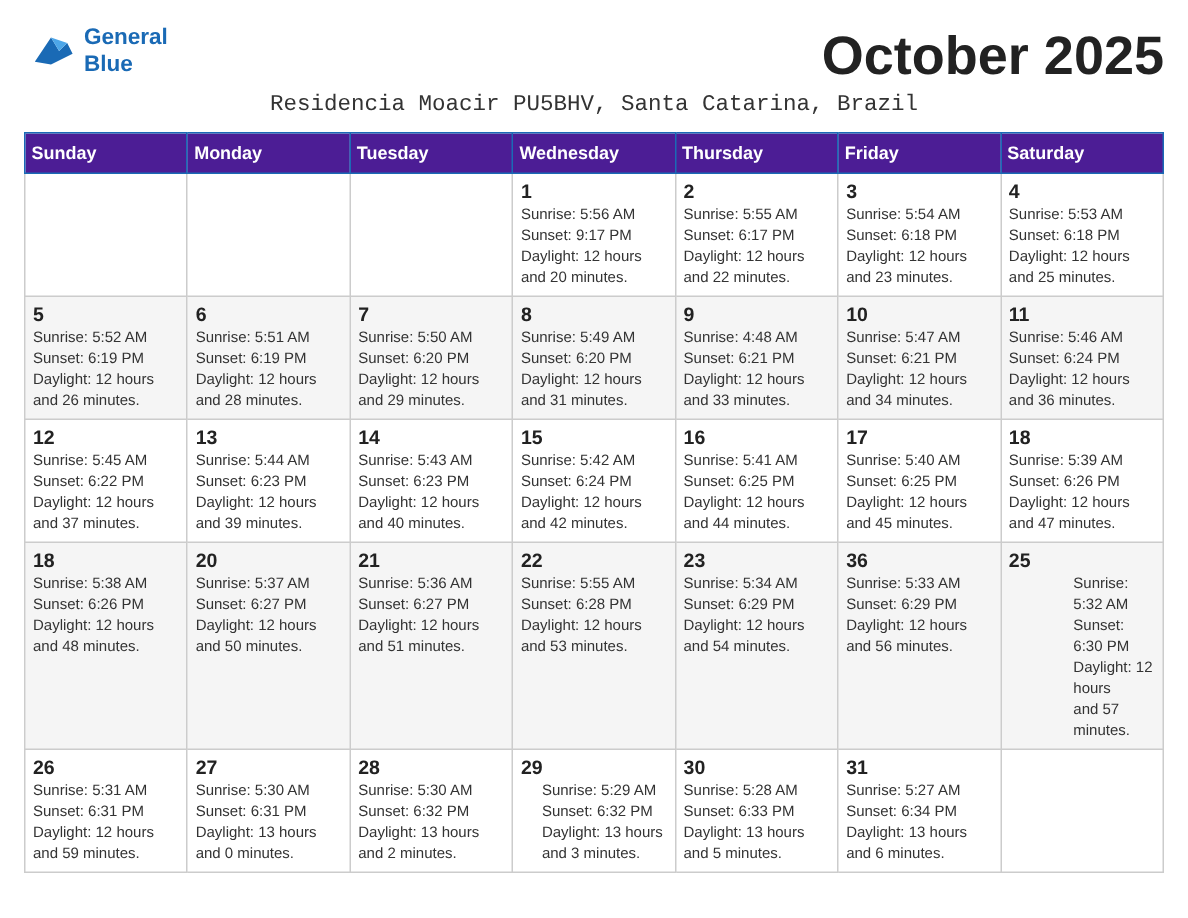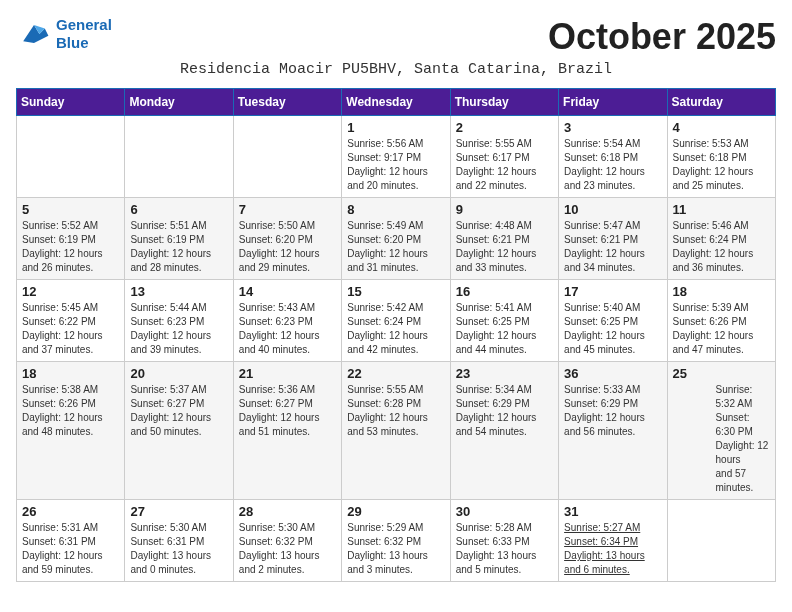--- a/index.html
+++ b/index.html
@@ -325,35 +325,35 @@
         </td>
         <td>
           <span class="day-num">28</span>
           <div class="day-info" style="white-space: pre-line;">Sunrise: 5:30 AM
 Sunset: 6:32 PM
 Daylight: 13 hours
 and 2 minutes.</div>
         </td>
         <td>
           <span class="day-num">29</span>
-          <div class="day-info" style="white-space: pre-line;">Sunrise: 5:29 AM
+          <div class="day-info" style="white-space: pre-line; margin-left: 14px;">Sunrise: 5:29 AM
 Sunset: 6:32 PM
 Daylight: 13 hours
 and 3 minutes.</div>
         </td>
         <td>
           <span class="day-num">30</span>
           <div class="day-info" style="white-space: pre-line;">Sunrise: 5:28 AM
 Sunset: 6:33 PM
 Daylight: 13 hours
 and 5 minutes.</div>
         </td>
         <td>
           <span class="day-num">31</span>
-          <div class="day-info" style="white-space: pre-line; text-decoration: underline;">Sunrise: 5:27 AM
+          <div class="day-info" style="white-space: pre-line;">Sunrise: 5:27 AM
 Sunset: 6:34 PM
 Daylight: 13 hours
 and 6 minutes.</div>
         </td>
         <td class="empty-cell"></td>
       </tr>
     </tbody>
 </table>
 
 </body></html>

